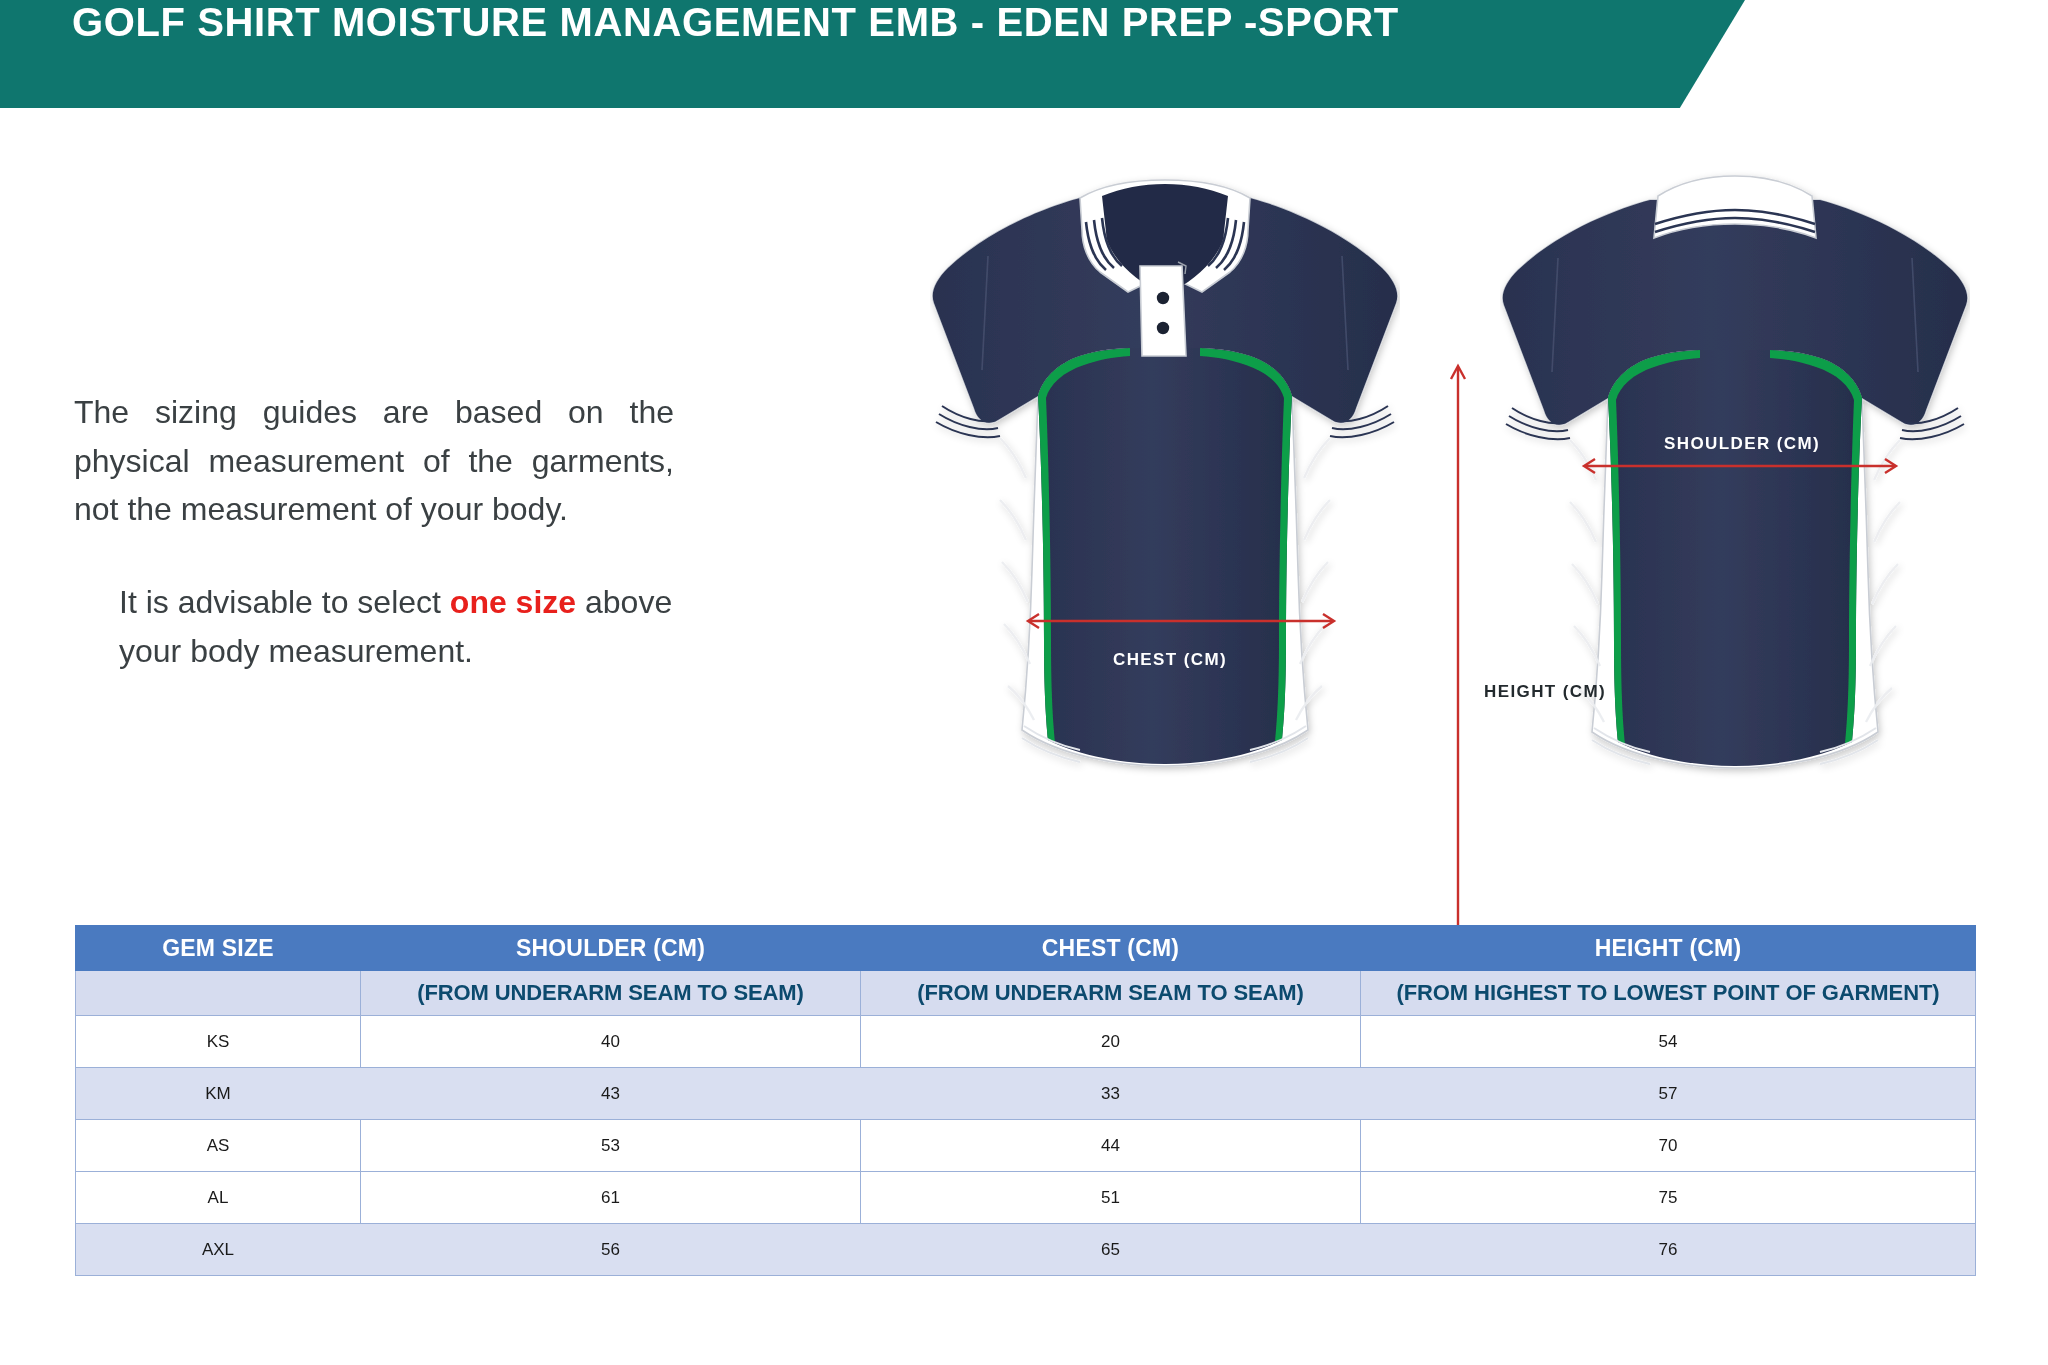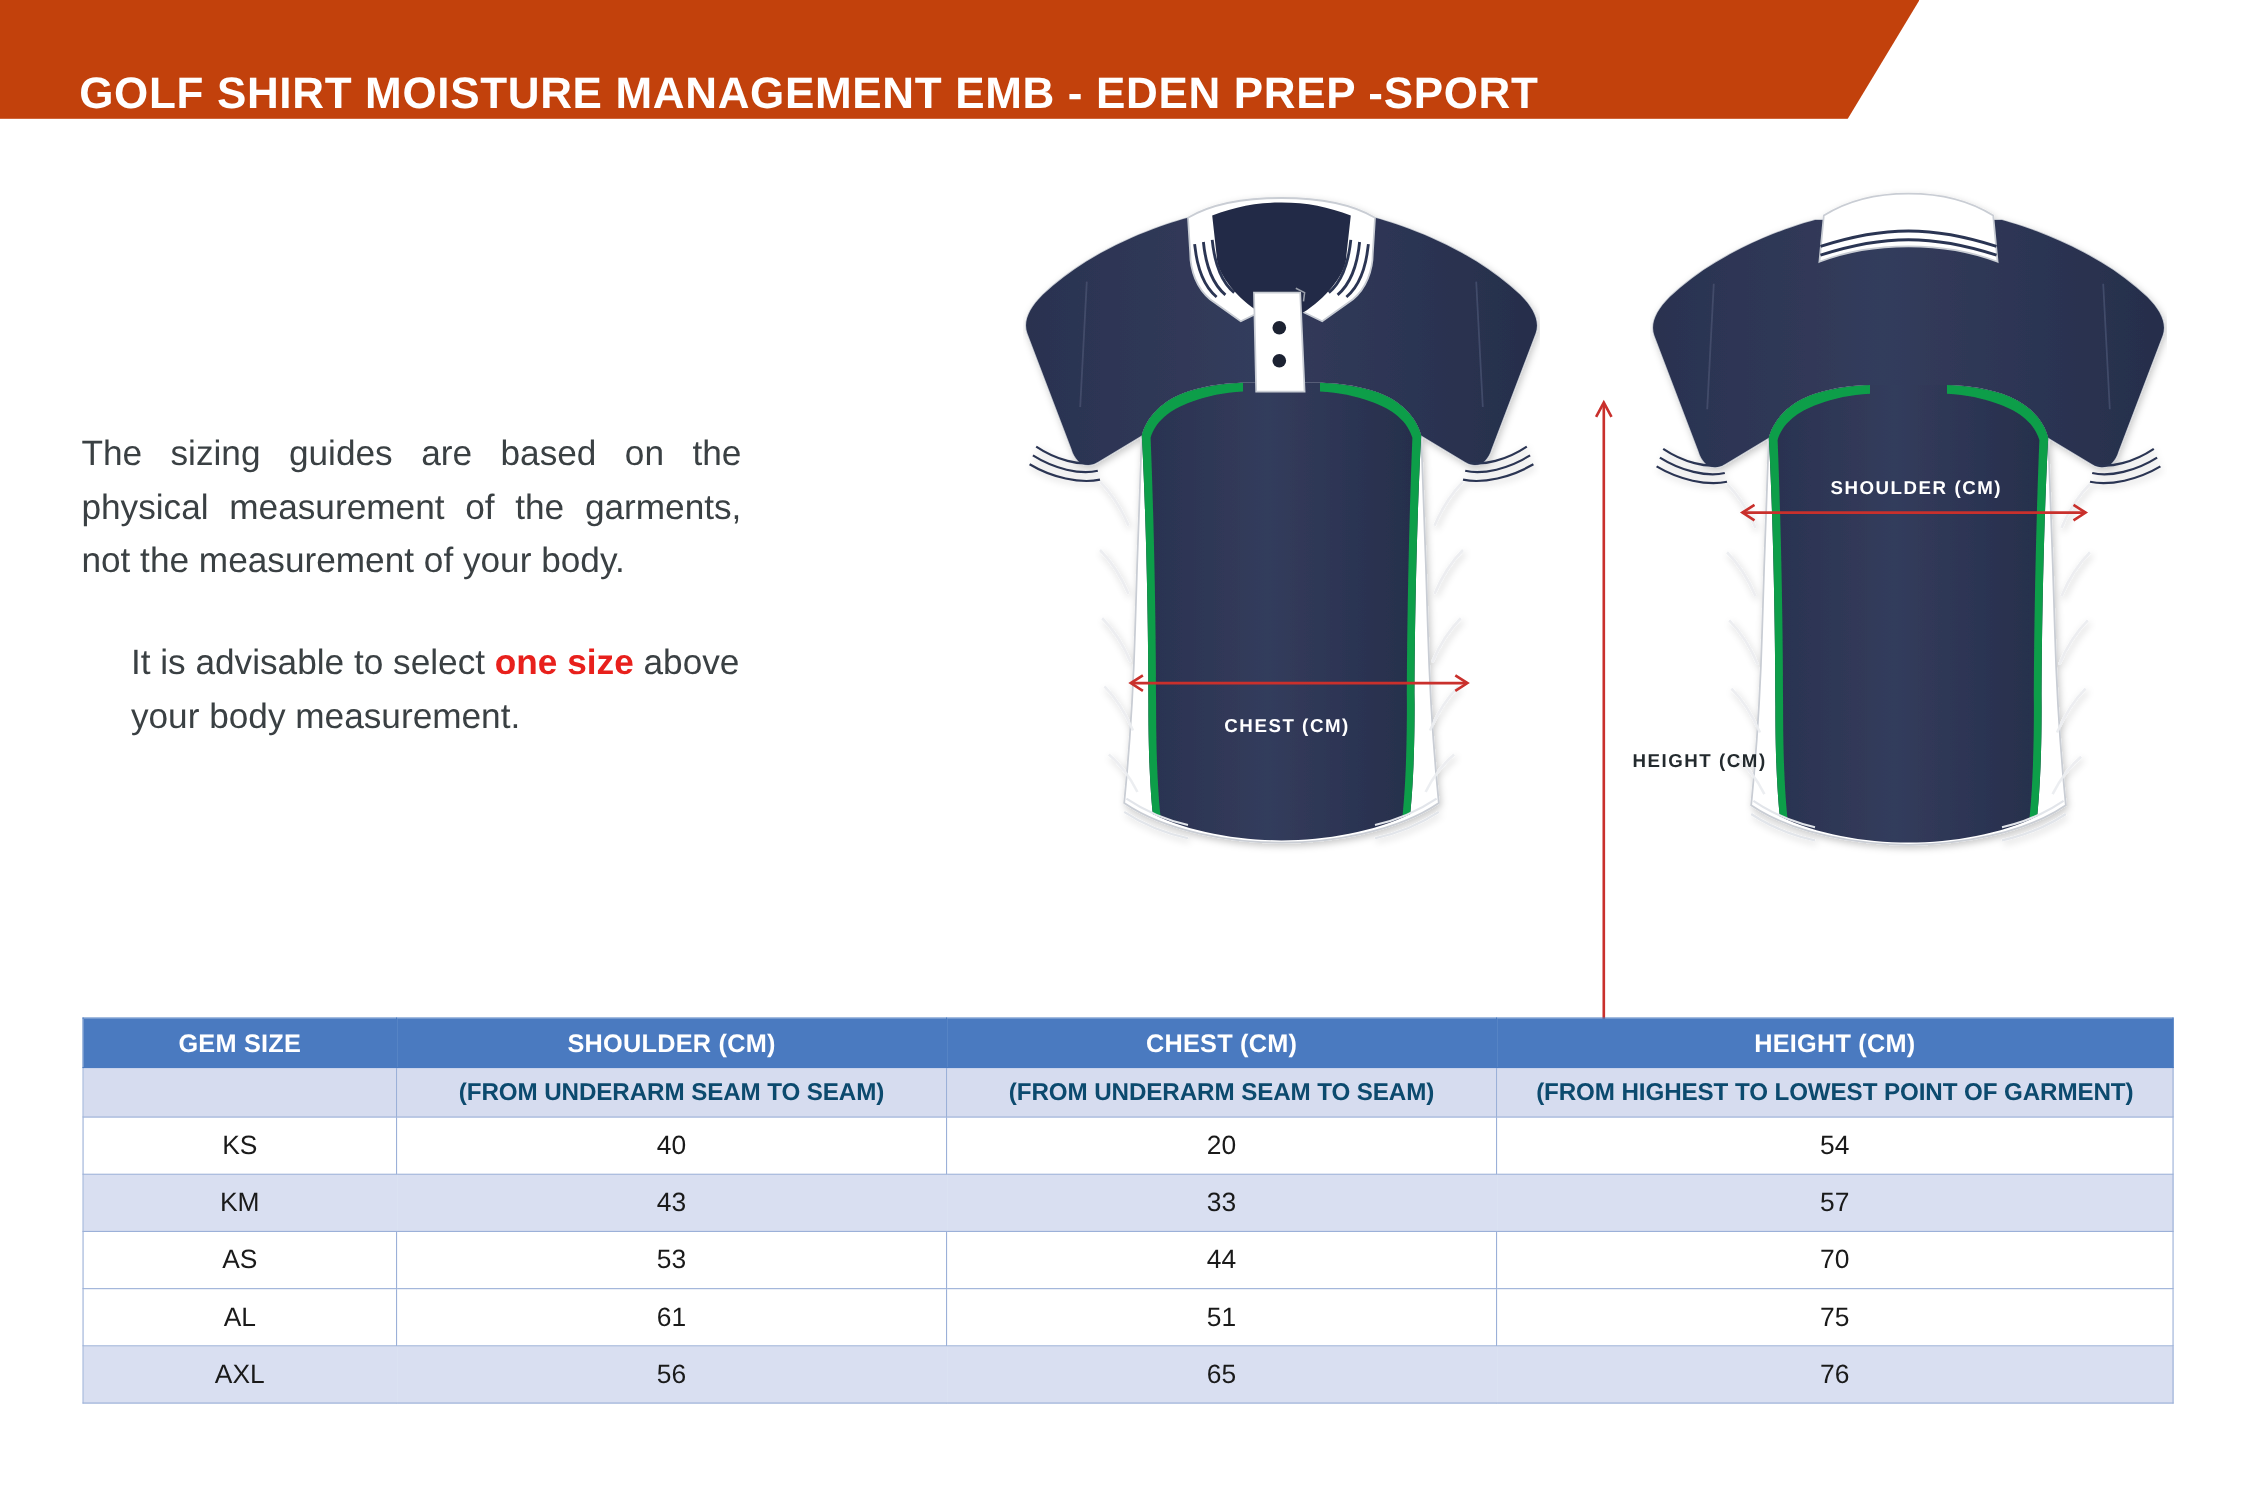--- a/index.html
+++ b/index.html
@@ -8,23 +8,23 @@
     background: #ffffff;
     font-family: "Liberation Sans", sans-serif;
     overflow: hidden;
   }
   #page { position: relative; width: 2048px; height: 1365px; background: #fff; }
 
   
   .banner {
     position: absolute; left: 0; top: 0;
     width: 1745px; height: 108px;
-    background: #c2410c;
+    background: #0f766e;
     clip-path: polygon(0 0, 1745px 0, 1675px 116px, 0 116px);
-    display: flex; align-items: flex-end;
+    display: flex; align-items: flex-start;
   }
   .banner-title {
     color: #ffffff;
     font-size: 40px;
     font-weight: bold;
     letter-spacing: 0.6px;
     margin-left: 72px;
     white-space: nowrap;
     font-family: "Liberation Sans", sans-serif;
   }
@@ -103,21 +103,21 @@
     color: #0c4a6e;
     font-size: 22px;
     font-weight: bold;
     height: 45px;
     letter-spacing: -0.1px;
     text-align: center;
   }
   .hdr-sub th.blank { background: #d6dcef; }
   .size-table tbody td {
     height: 52px;
-    font-size: 24px;
+    font-size: 17px;
     color: #1a1a1a;
     background: #ffffff;
   }
   .size-table tbody tr.alt td {
     background: #d9dff1;
     border-left-color: #d9dff1;
     border-right-color: #d9dff1;
   }
   .size-table tbody tr.alt td.edge-l { border-left-color: #9bb0d8; }
   .size-table tbody tr.alt td.edge-r { border-right-color: #9bb0d8; }

